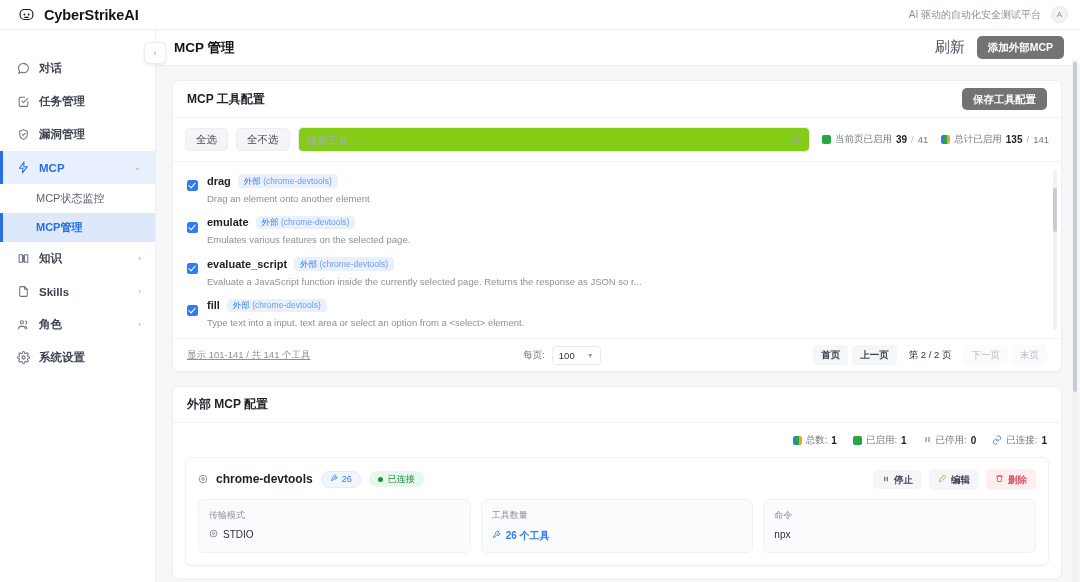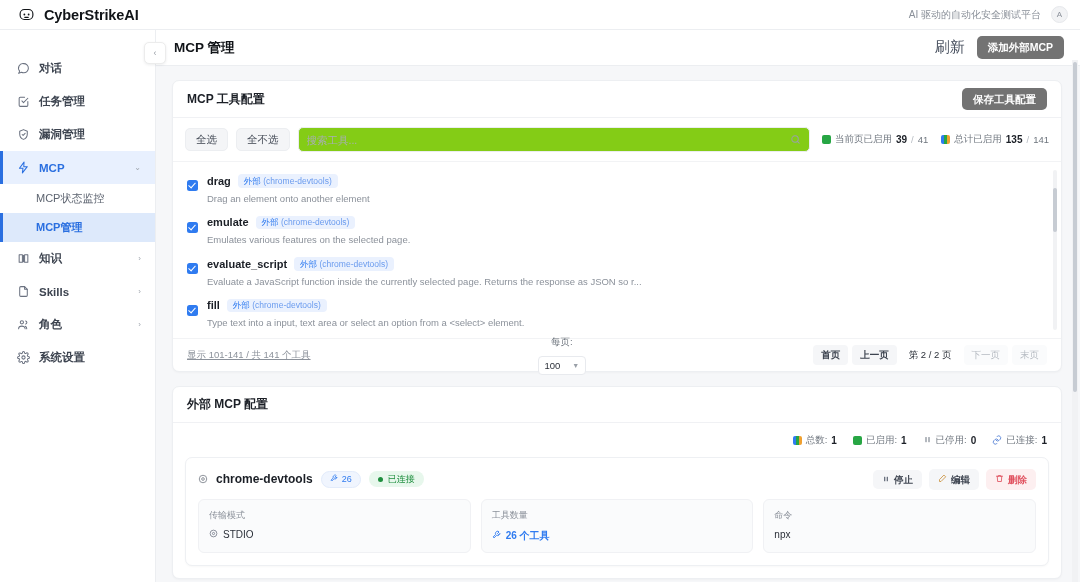--- a/index.html
+++ b/index.html
@@ -167,21 +167,21 @@
     position: absolute; right: 4px; top: 8px; width: 4px; bottom: 8px;
     background: #f1f2f4; border-radius: 3px;
   }
 
   
   .pagination {
     height: 33px; display: flex; align-items: center; justify-content: space-between;
     padding: 0 14px; border-top: 1px solid #f2f3f5;
   }
   .pg-info { font-size: 9.5px; color: #8b919a; text-decoration: underline; }
-  .pg-center { display: flex; align-items: center; gap: 7px; font-size: 9.5px; color: #6e757e; flex-direction: column; }
+  .pg-center { display: flex; align-items: center; gap: 7px; font-size: 9.5px; color: #6e757e; }
   .select-box {
     display: flex; align-items: center; gap: 12px;
     border: 1px solid #e8eaee; border-radius: 4px; background: #fff;
     font-size: 9.5px; color: #2b3039; padding: 3px 6px; cursor: pointer;
   }
   .select-box .arrow { font-size: 7px; color: #9aa0a8; }
   .pg-right { display: flex; align-items: center; gap: 4px; }
   .pg-btn {
     font-size: 9.5px; color: #3d4450; background: #f5f6f8; border: none;
     border-radius: 4px; padding: 5px 8px; cursor: pointer; line-height: 1;

